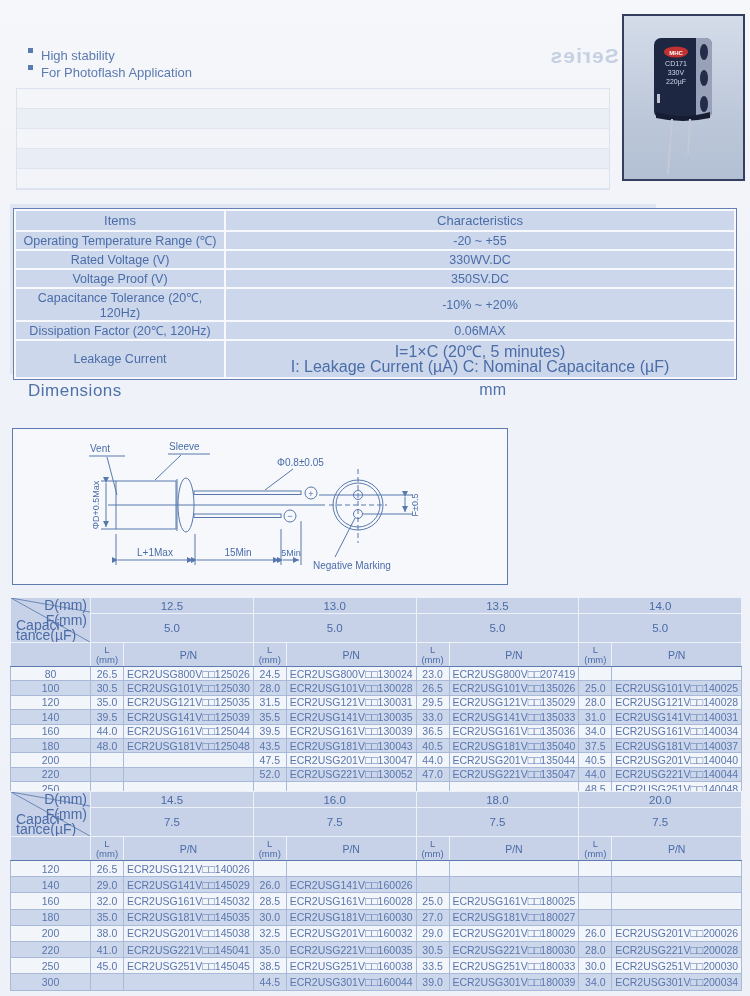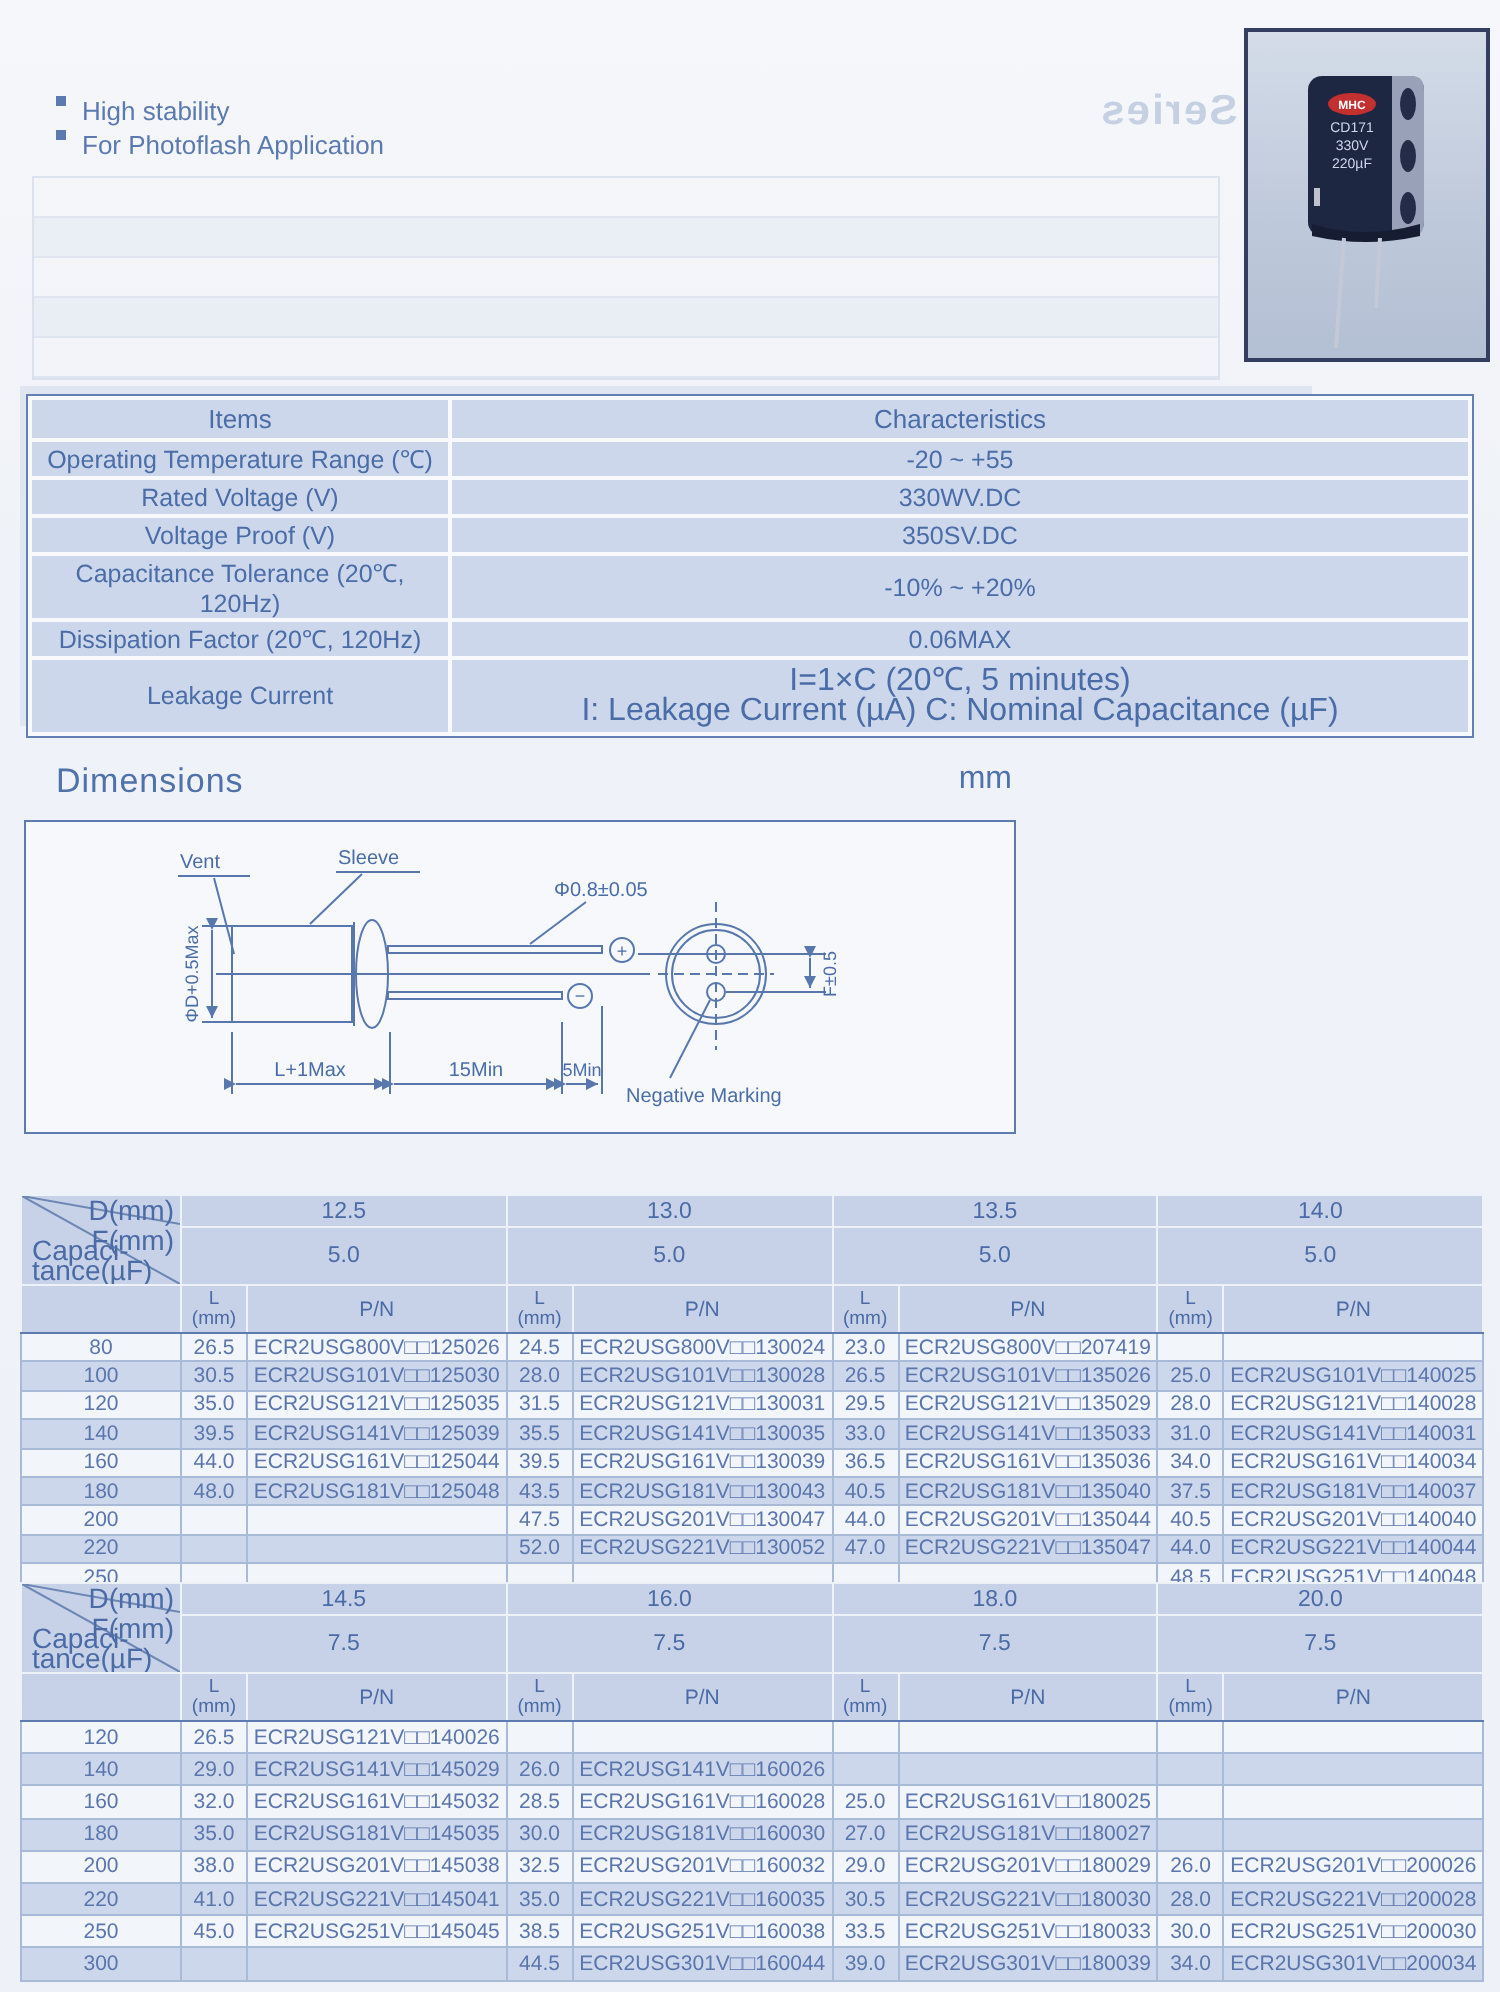--- a/index.html
+++ b/index.html
@@ -18,35 +18,35 @@
   
   .features{position:absolute;left:28px;top:48px;}
   .feature{display:flex;align-items:flex-start;height:17px;font-size:13px;color:#5b7ab0;}
   .feature .sq{width:5px;height:5px;background:#5b7ab0;margin-right:8px;flex:0 0 auto;}
 
   
   .photo{position:absolute;left:622px;top:14px;width:119px;height:163px;
     border:2px solid #333e60;background:linear-gradient(180deg,#d4dce9 0%,#bdc8da 60%,#b3bfd3 100%);}
 
   
-  .char-panel{position:absolute;left:10px;top:193px;width:646px;height:170px;background:#dfe6f2;text-decoration:underline;}
+  .char-panel{position:absolute;left:10px;top:204px;width:646px;height:170px;background:#dfe6f2;text-decoration:underline;}
   .char-wrap{position:absolute;left:3px;top:4px;width:722px;border:1px solid #6480b2;background:#f7f9fd;}
   table.chars{border-collapse:separate;border-spacing:2px;width:100%;table-layout:fixed;}
   table.chars td{background:#cdd7eb;text-align:center;vertical-align:middle;
     font-size:12.5px;color:#4a6da8;padding:0 2px;}
   table.chars td.hdr{height:19px;font-size:13px;}
   table.chars td.item{width:204px;}
   table.chars tr.r td{height:17px;}
   table.chars tr.leak td{height:36px;}
   .leak-line{line-height:15px;font-size:16px;}
 
   
   .dim-title{position:absolute;left:28px;top:381px;font-size:17px;letter-spacing:.5px;color:#4f72aa;}
   .dim-unit{position:absolute;left:450px;top:381px;width:56px;text-align:right;font-size:16px;color:#4f72aa;}
-  .dim-box{position:absolute;left:12px;top:410px;width:494px;height:155px;
+  .dim-box{position:absolute;left:12px;top:428px;width:494px;height:155px;
     border:1.5px solid #5d7bb0;background:#f6f8fc;}
 
   
   .spec{position:absolute;left:10px;}
   .spec table{border-collapse:collapse;table-layout:fixed;width:731px;
     border:1.5px solid #5d7bb0;}
   .spec td{border:1px solid #a9b9d8;padding:0;text-align:center;vertical-align:middle;
     font-size:10.5px;color:#5a76ac;overflow:hidden;white-space:nowrap;}
   .spec tr.hd td{background:#c7d2e8;border-color:#edf1f8;color:#4a6ba6;}
   .spec tr.hd td.grp{border-left:1px solid #8ba0c6;}

